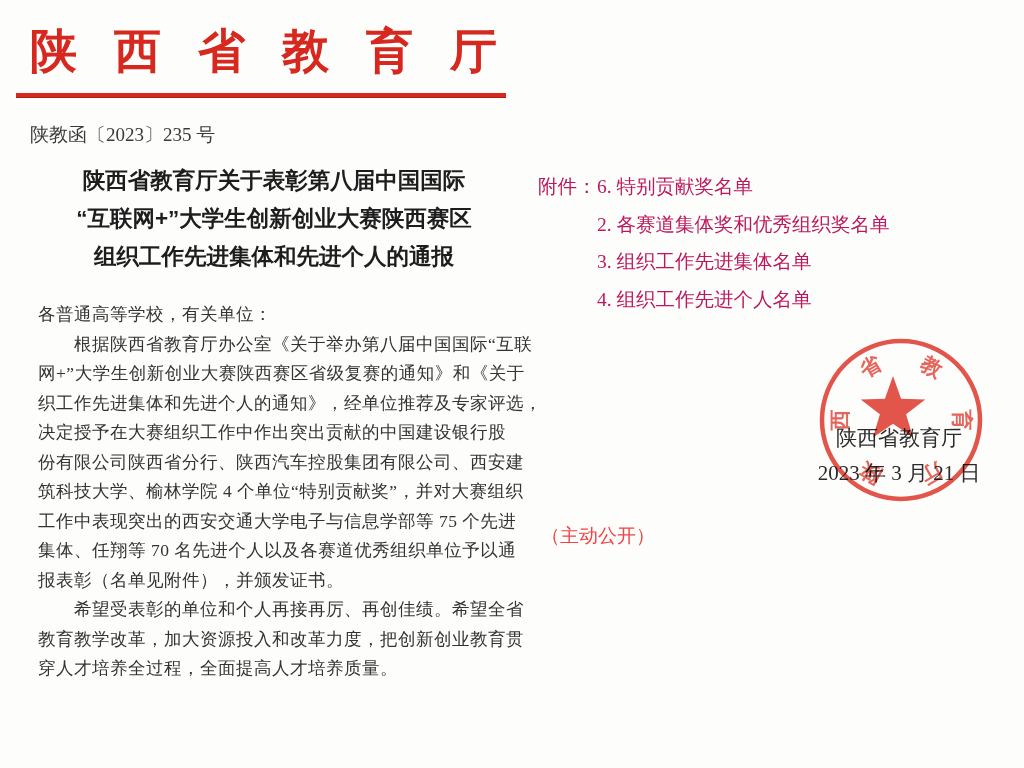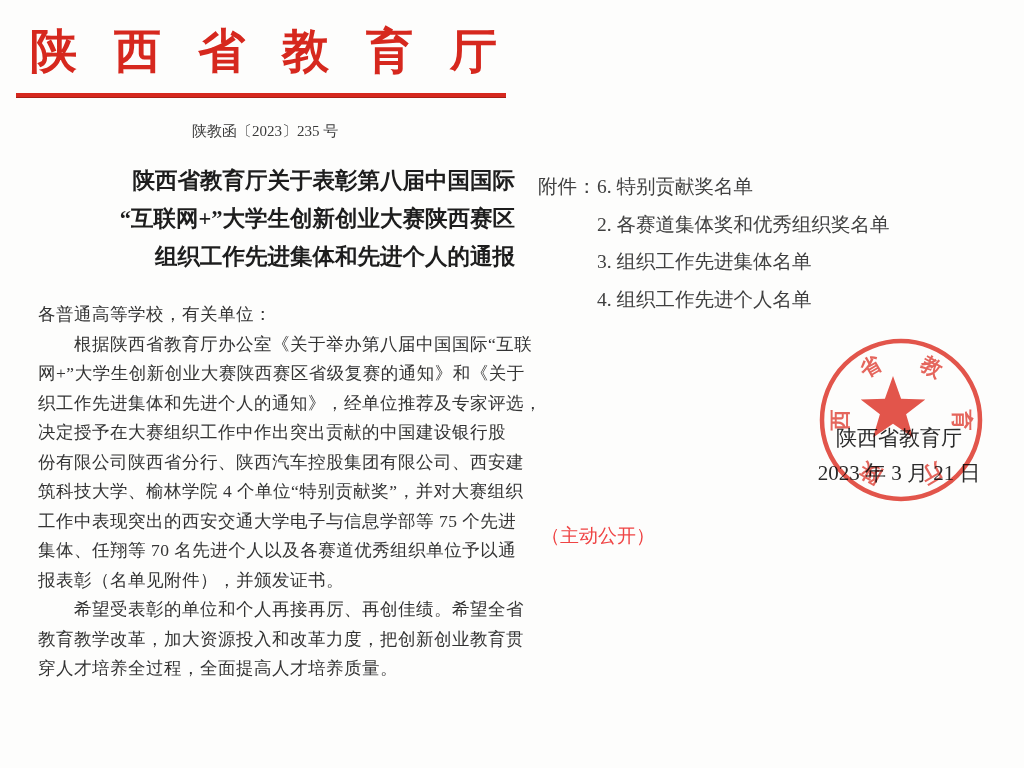--- a/index.html
+++ b/index.html
@@ -29,55 +29,55 @@
     position: absolute;
     left: 16px; top: 93px;
     width: 490px; height: 5px;
     background: #d6281e;
     border-bottom: 1px solid #a81f16;
   }
   .doc-number {
     position: absolute;
     left: 30px; top: 122px;
     width: 470px;
-    text-align: center;
-    font-size: 15px;
+    text-align: left;
+    font-size: 19px;
     color: #3a3a3a;
   }
   
   .doc-title {
     position: absolute;
     left: 33px; top: 162px;
     width: 482px;
-    text-align: right;
+    text-align: center;
     font-size: 22.5px;
     line-height: 38px;
     font-weight: 700;
     color: #1d1d1d;
-    font-family: Liberation Serif, serif;
+    font-family: Liberation Sans, sans-serif;
   }
   
   .doc-body {
     position: absolute;
     left: 38px; top: 300px;
     width: 478px;
     font-size: 17.5px;
     line-height: 29.5px;
     color: #333;
     letter-spacing: 0.5px;
   }
   .body-line { white-space: nowrap; }
   
   .attachments {
     position: absolute;
     left: 538px; top: 168px;
     width: 480px;
     font-size: 19.5px;
     line-height: 37.6px;
-    color: #404040;
+    color: #be185d;
   }
   .attachments-label {
     position: absolute;
     left: 0; top: 0;
   }
   .attachment-list { margin-left: 59px; }
   
   .signer-agency {
     position: absolute;
     left: 779px; top: 424px;

